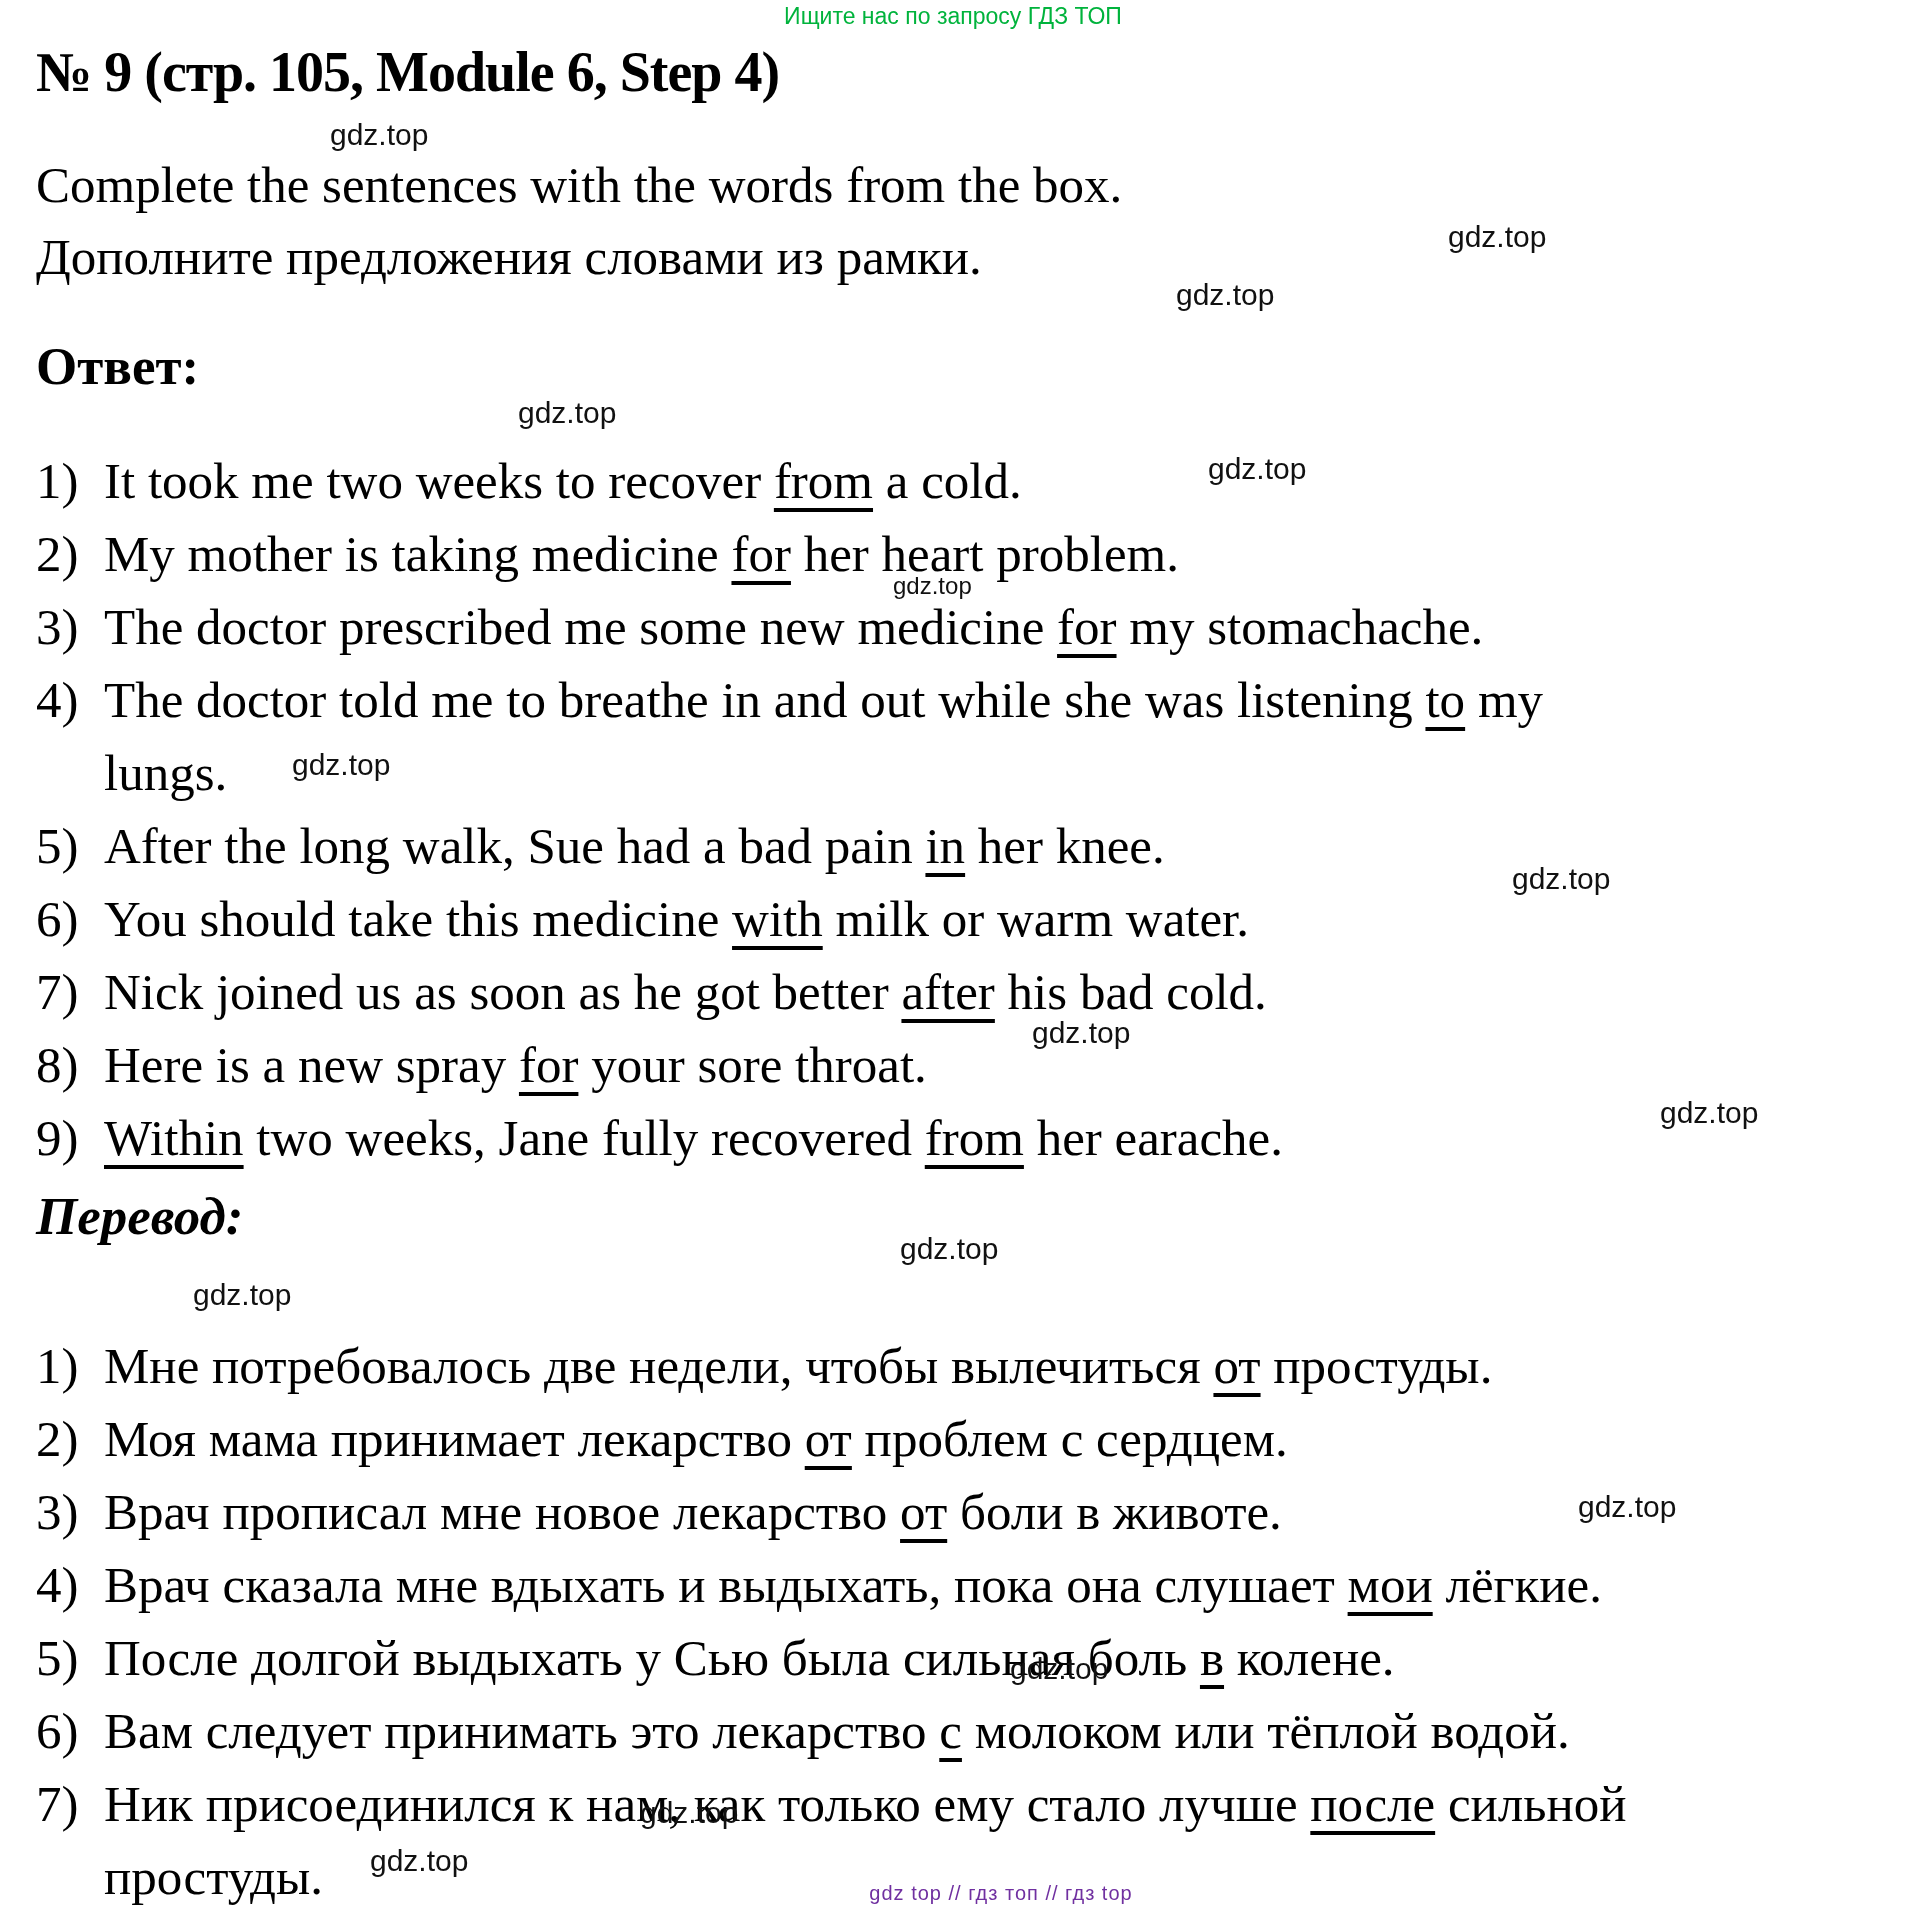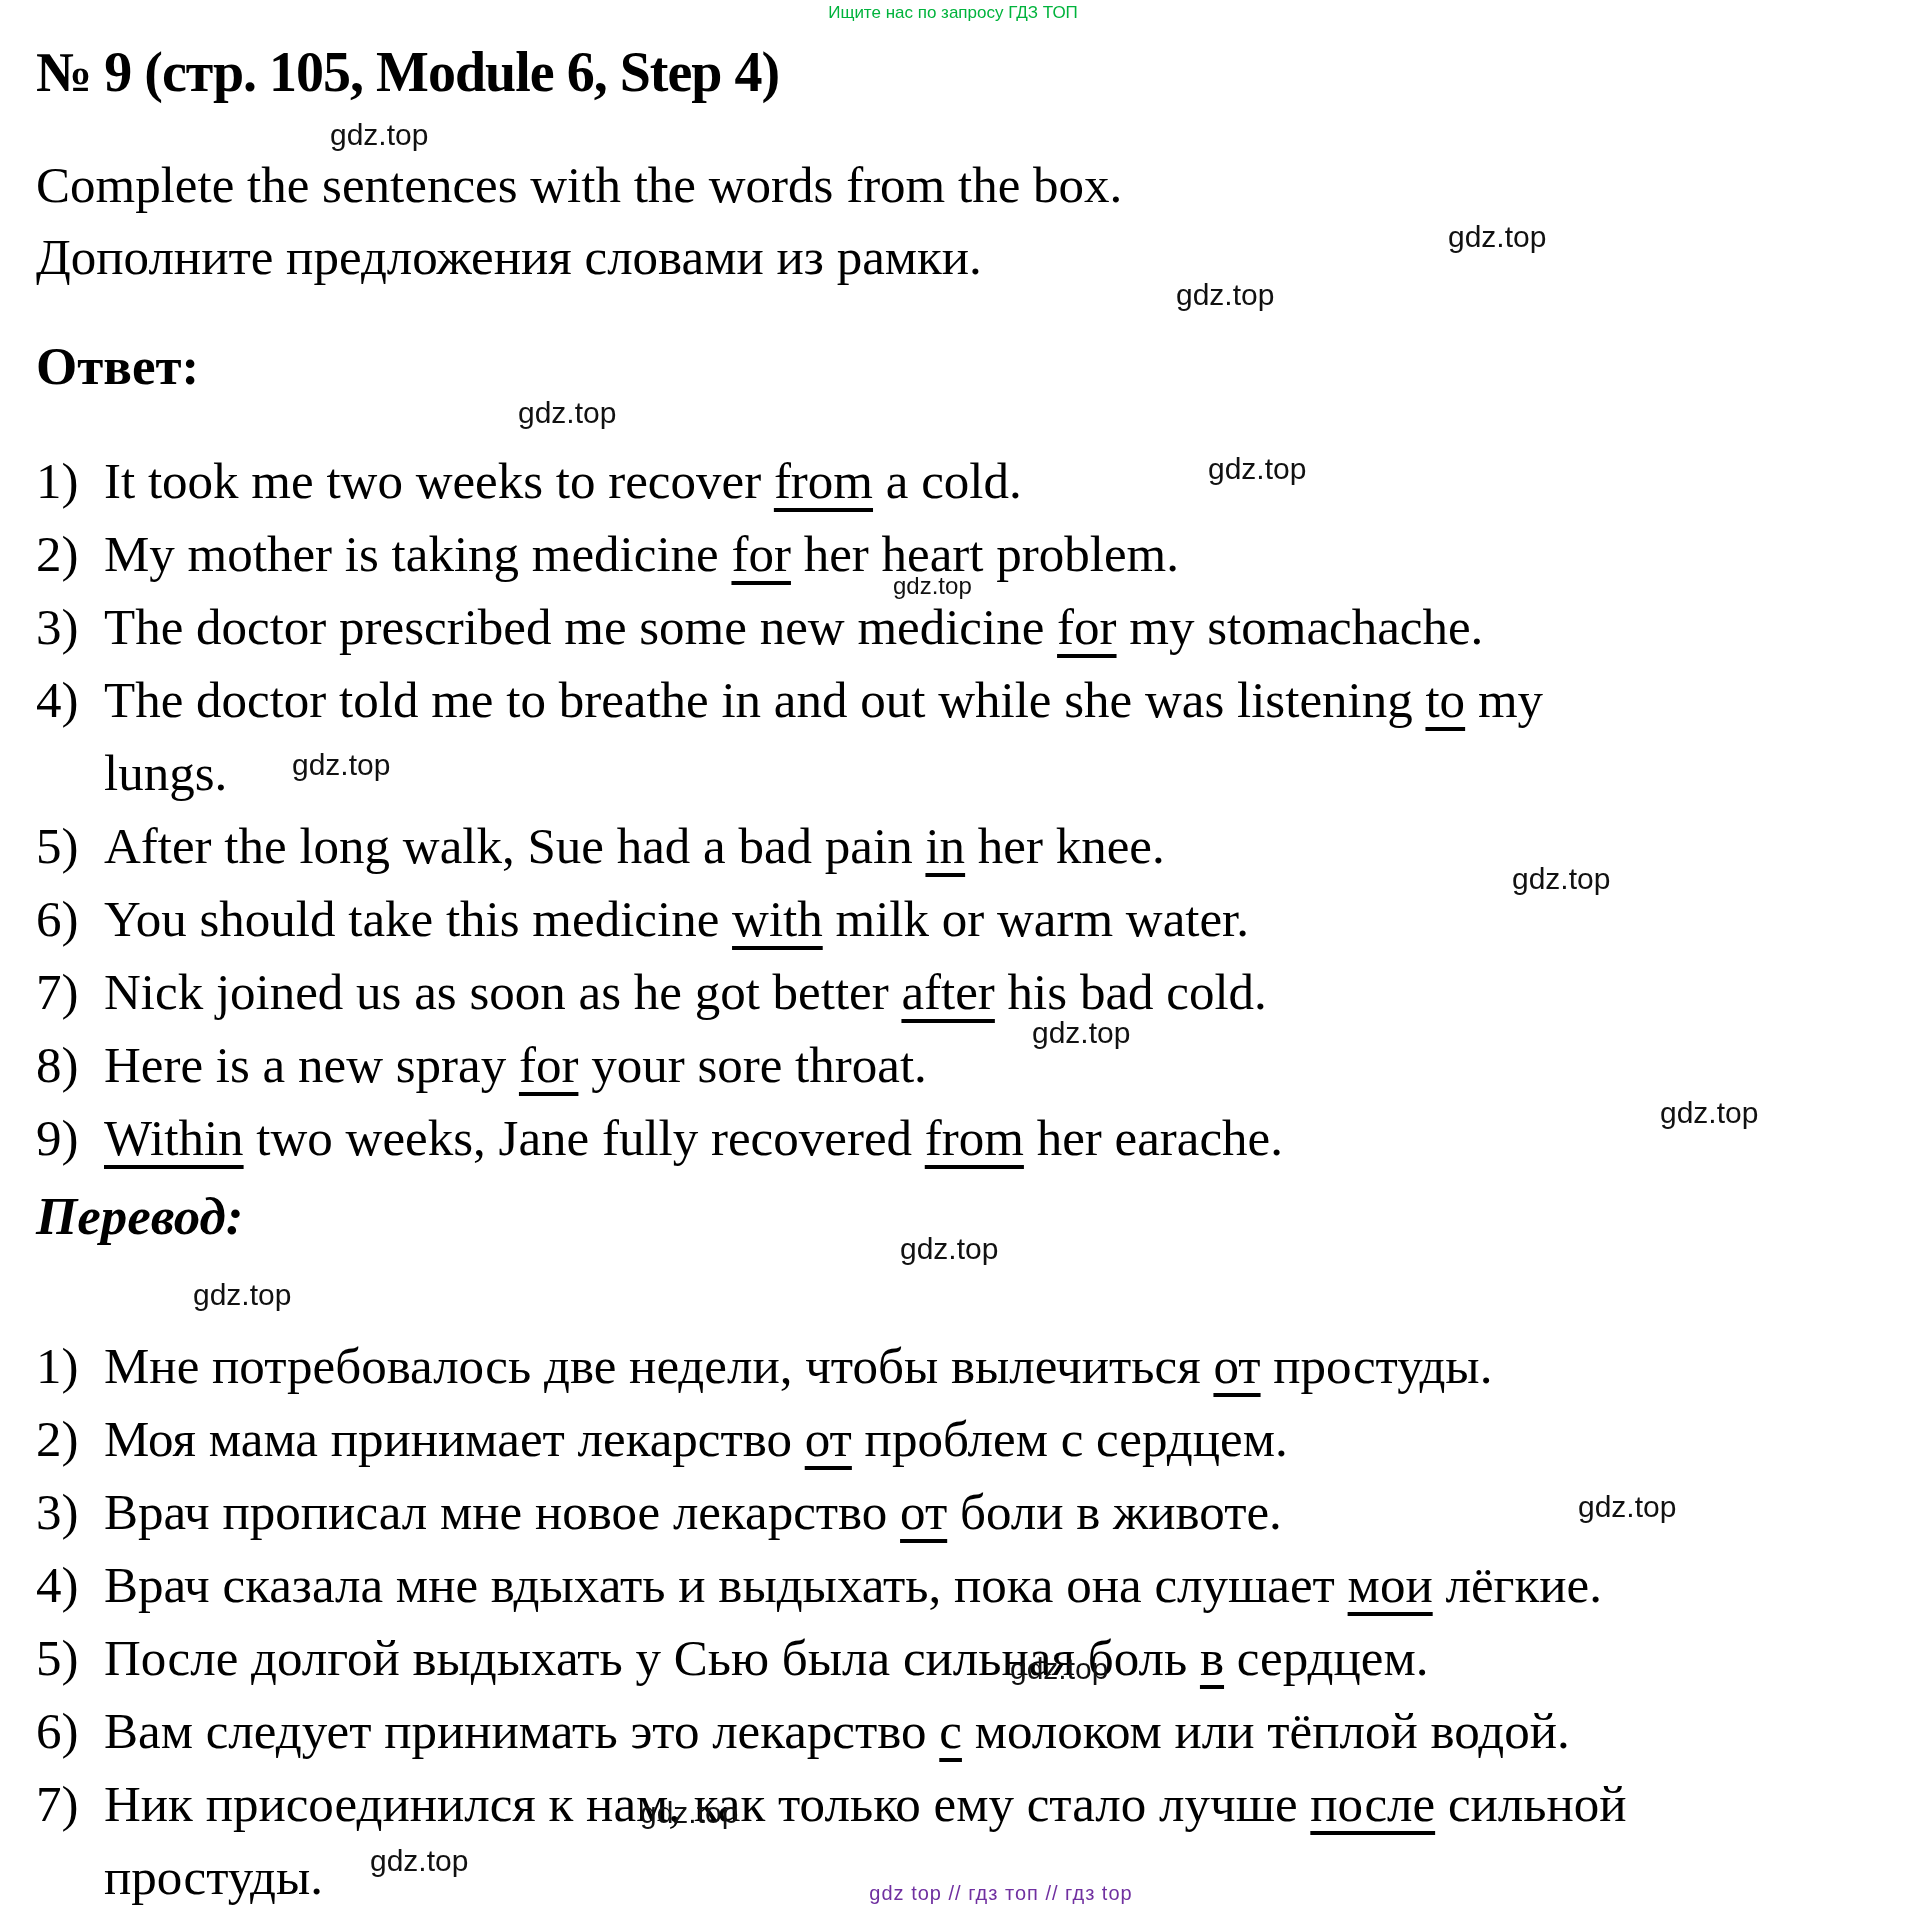--- a/index.html
+++ b/index.html
@@ -1,20 +1,20 @@
 <!DOCTYPE html>
 <html><head>
 <meta charset="utf-8">
 <style>
   html,body{margin:0;padding:0;background:#ffffff;}
   .page{position:relative;width:1906px;height:1919px;background:#ffffff;overflow:hidden;
         font-family:"Liberation Serif",serif;color:#000;}
 
   .banner{position:absolute;top:3px;left:0;width:100%;text-align:center;
-          font-family:"Liberation Sans",sans-serif;font-size:17px;color:#00b33c;}
+          font-family:"Liberation Sans",sans-serif;font-size:23px;color:#00b33c;}
 
   .title{position:absolute;left:36px;top:40px;margin:0;font-size:56px;font-weight:bold;letter-spacing:-1px;}
 
   .instr{position:absolute;left:36px;margin:0;font-size:51px;white-space:nowrap;}
   .instr-en{top:156px;}
   .instr-ru{top:228px;}
 
   .sec-heading{position:absolute;left:36px;margin:0;font-size:53px;font-weight:bold;}
   .h-answer{top:336px;}
   .h-translation{top:1186px;font-style:italic;}
@@ -56,21 +56,21 @@
       <li><span class="num">8)</span><span><span>Here is a new spray </span><span class="u">for</span><span> your sore throat.</span></span></li>
       <li><span class="num">9)</span><span><span class="u">Within</span><span> two weeks, Jane fully recovered </span><span class="u">from</span><span> her earache.</span></span></li>
     </ol>
 
   <h2 class="sec-heading h-translation">Перевод:</h2>
   <ol class="sent-list" id="translations">
       <li><span class="num">1)</span><span><span>Мне потребовалось две недели, чтобы вылечиться </span><span class="u">от</span><span> простуды.</span></span></li>
       <li><span class="num">2)</span><span><span>Моя мама принимает лекарство </span><span class="u">от</span><span> проблем с сердцем.</span></span></li>
       <li><span class="num">3)</span><span><span>Врач прописал мне новое лекарство </span><span class="u">от</span><span> боли в животе.</span></span></li>
       <li><span class="num">4)</span><span><span>Врач сказала мне вдыхать и выдыхать, пока она слушает </span><span class="u">мои</span><span> лёгкие.</span></span></li>
-      <li><span class="num">5)</span><span><span>После долгой выдыхать у Сью была сильная боль </span><span class="u">в</span><span> сердцем.</span></span></li>
+      <li><span class="num">5)</span><span><span>После долгой выдыхать у Сью была сильная боль </span><span class="u">в</span><span> колене.</span></span></li>
       <li><span class="num">6)</span><span><span>Вам следует принимать это лекарство </span><span class="u">с</span><span> молоком или тёплой водой.</span></span></li>
       <li><span class="num">7)</span><span><span>Ник присоединился к нам, как только ему стало лучше </span><span class="u">после</span><span> сильной</span><br><span>простуды.</span></span></li>
     </ol>
 
   <span class="wm" style="left:330px;top:118px;">gdz.top</span>
   <span class="wm" style="left:1448px;top:220px;">gdz.top</span>
   <span class="wm" style="left:1176px;top:278px;">gdz.top</span>
   <span class="wm" style="left:518px;top:396px;">gdz.top</span>
   <span class="wm" style="left:1208px;top:452px;">gdz.top</span>
   <span class="wm small" style="left:893px;top:572px;">gdz.top</span>

